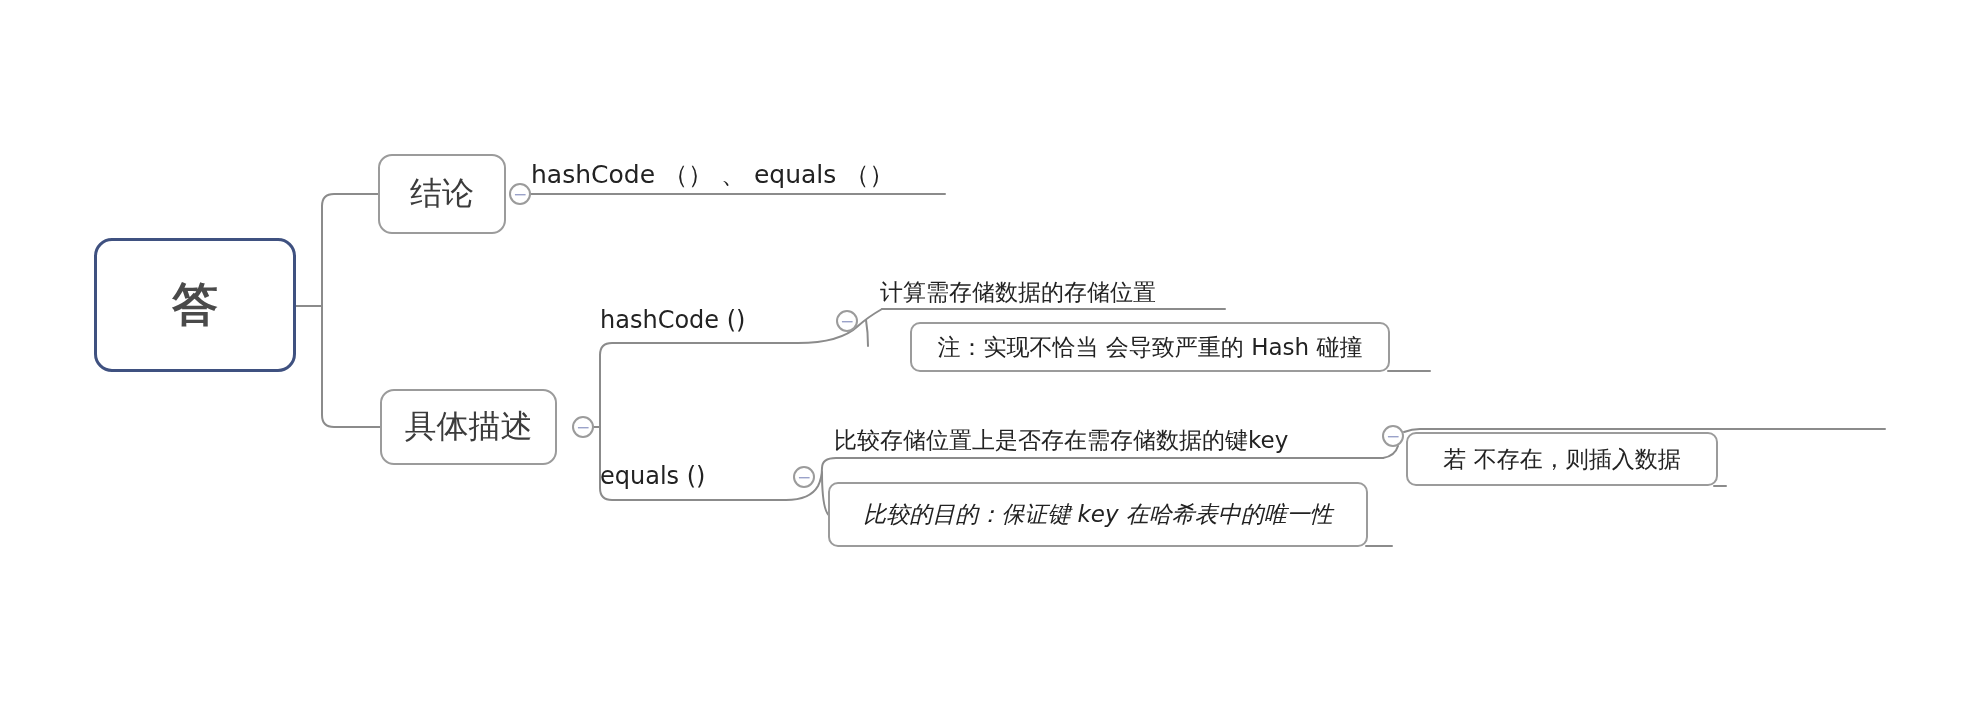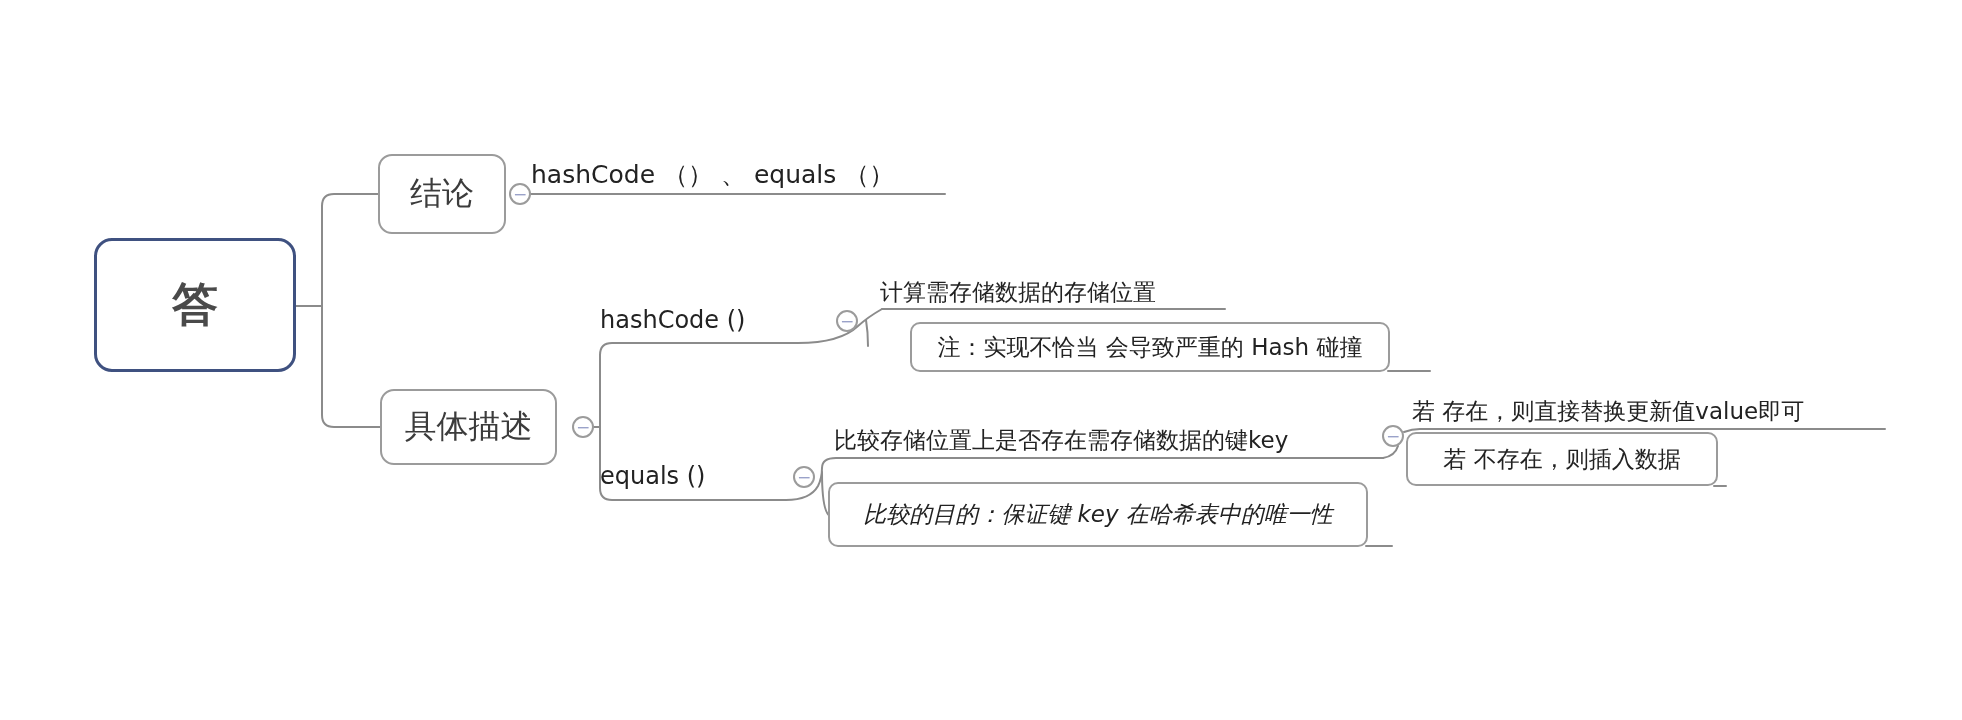--- a/index.html
+++ b/index.html
@@ -134,23 +134,20 @@
   </div>
 
   <div class="line-label lbl-md" style="left:600px; top:462px; width:215px;">
     <span>equals ()</span>
   </div>
 
   <div class="line-label" style="left:834px; top:425px; width:550px;">
     <span>比较存储位置上是否存在需存储数据的键key</span>
   </div>
 
-  <div class="line-label" style="left:1412px; top:396px; width:473px;">
-    <span>若 存在，则直接替换更新值value即可</span>
-  </div>
 
   <div class="node leaf-box" style="left:1406px; top:432px; width:312px; height:54px;">
     <span>若 不存在，则插入数据</span>
   </div>
 
   <div class="node leaf-box" style="left:828px; top:482px; width:540px; height:65px;font-style:italic;">
     <span>比较的目的：保证键 key 在哈希表中的唯一性</span>
   </div>
 
   <div class="collapse-btn" style="left:509px; top:183px;">

